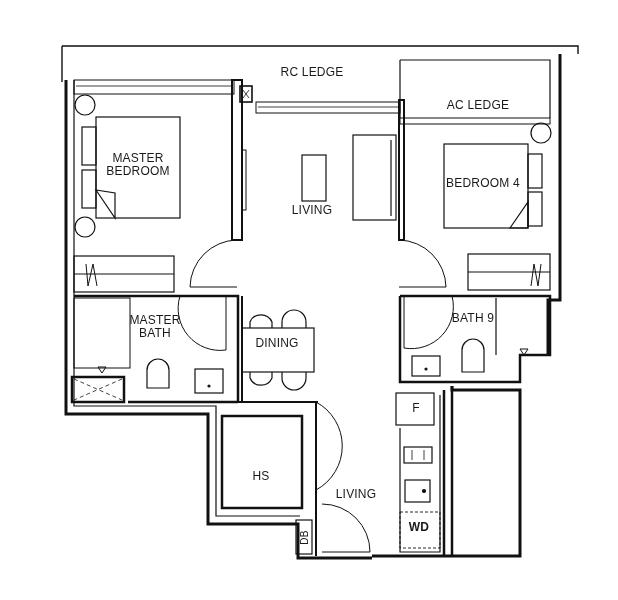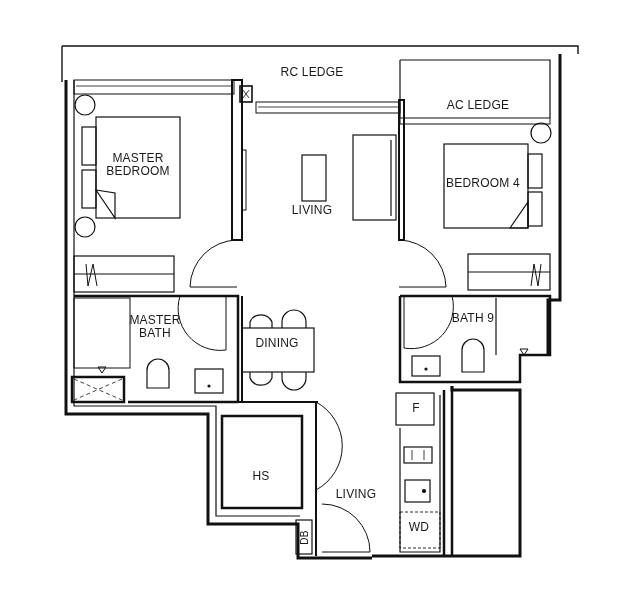--- a/index.html
+++ b/index.html
@@ -107,14 +107,14 @@
 BEDROOM</div>
 <div class="lbl" style="left:272px;top:204px;width:80px;">LIVING</div>
 <div class="lbl" style="left:438px;top:177px;width:90px;">BEDROOM 4</div>
 <div class="lbl" style="left:125px;top:314px;width:60px;">MASTER
 BATH</div>
 <div class="lbl" style="left:247px;top:337px;width:60px;">DINING</div>
 <div class="lbl" style="left:443px;top:312px;width:60px;">BATH 9</div>
 <div class="lbl" style="left:241px;top:470px;width:40px;">HS</div>
 <div class="lbl" style="left:321px;top:488px;width:70px;">LIVING</div>
 <div class="lbl" style="left:406px;top:402px;width:20px;">F</div>
-<div class="lbl" style="left:404px;top:521px;width:30px;">WD</div>
+<div class="lbl" style="left:404px;top:521px;width:30px;font-weight:bold;">WD</div>
 <div class="lbl" style="left:294px;top:531px;width:20px;transform:rotate(-90deg);font-size:10px;">DB</div>
 
 </body></html>

